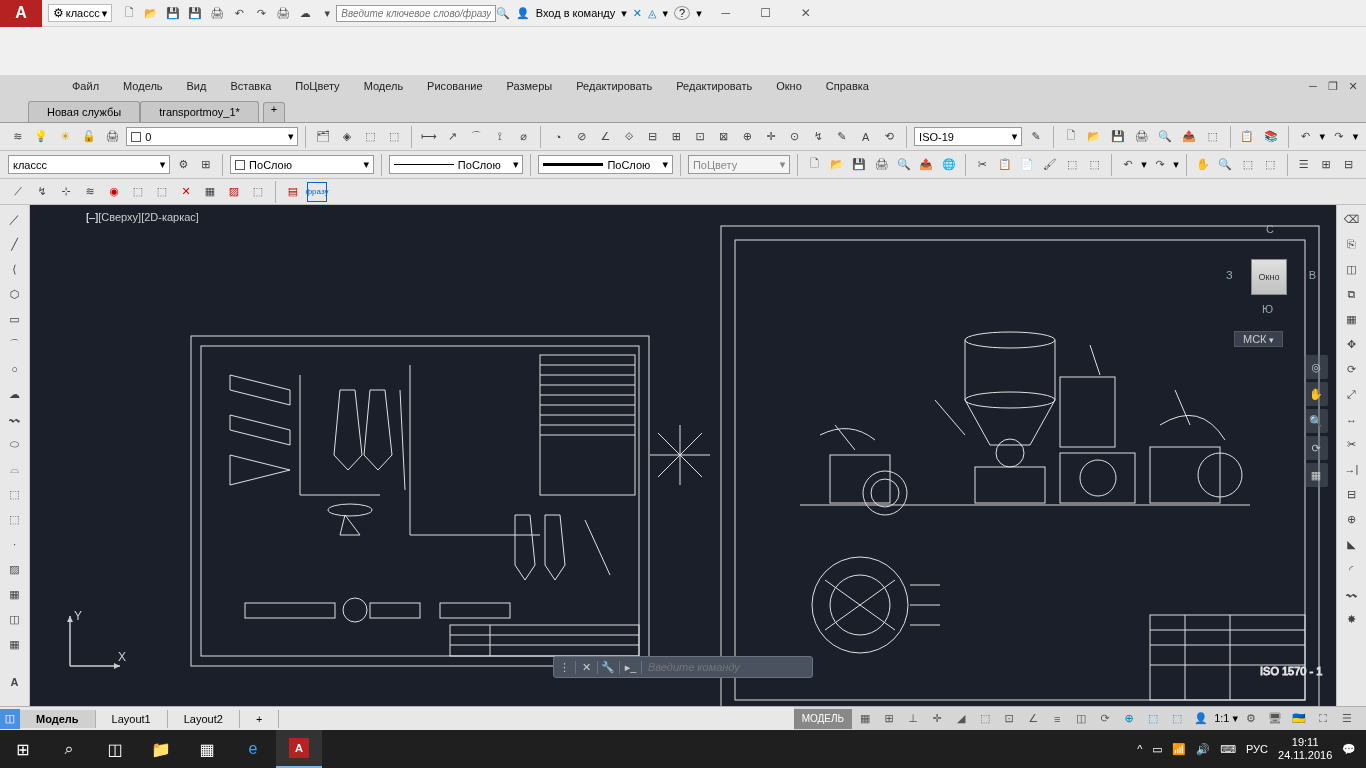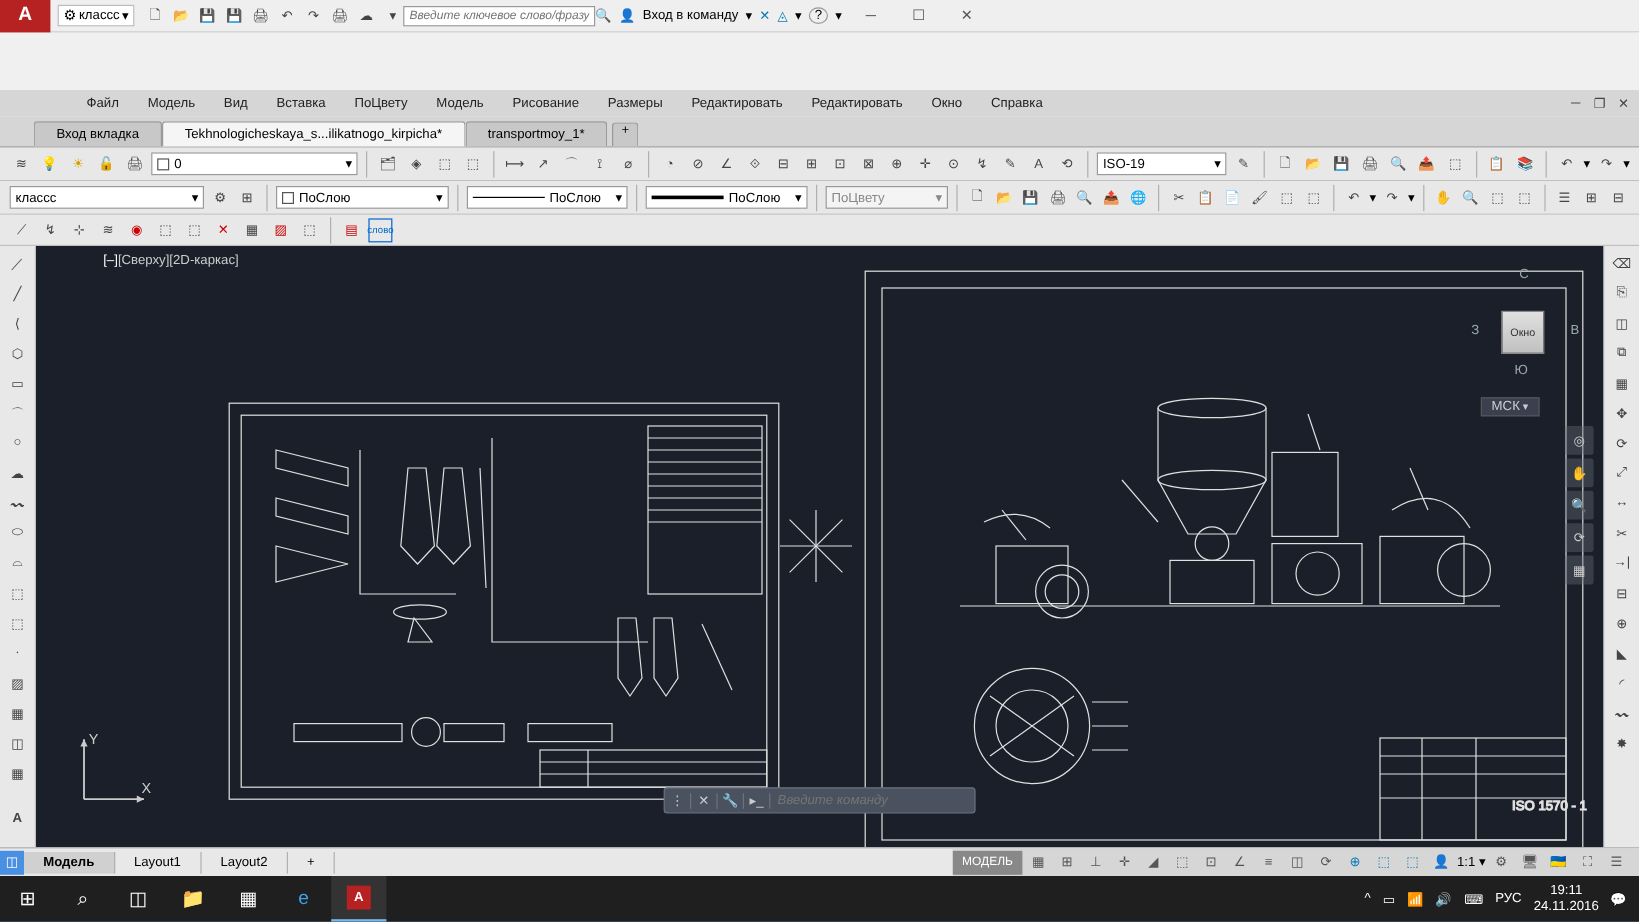--- a/index.html
+++ b/index.html
@@ -119,22 +119,21 @@
   <div class="menu-item">Окно</div>
   <div class="menu-item">Справка</div>
   <div class="menu-right">
    <button class="tool-btn">─</button>
    <button class="tool-btn">❐</button>
    <button class="tool-btn">✕</button>
   </div>
  </div>
 
  <div class="doc-tabs">
-  <div class="doc-tab">Вход вкладка</div>
-  <div class="doc-tab active">Tekhnologicheskaya_s...ilikatnogo_kirpicha*</div>
+  <div class="doc-tab">Новая службы</div>
   <div class="doc-tab">transportmoy_1*</div>
   <div class="doc-tab-add">+</div>
  </div>
 
  <div class="toolbar-row">
   <button class="tbtn">≋</button>
   <button class="tbtn" style="color:#cca800">💡</button>
   <button class="tbtn" style="color:#d4a000">☀</button>
   <button class="tbtn" style="color:#3976b8">🔓</button>
   <button class="tbtn">🖨</button>
@@ -258,21 +257,21 @@
   <button class="tbtn">≋</button>
   <button class="tbtn" style="color:#c00">◉</button>
   <button class="tbtn">⬚</button>
   <button class="tbtn">⬚</button>
   <button class="tbtn" style="color:#c00">✕</button>
   <button class="tbtn">▦</button>
   <button class="tbtn" style="color:#c00">▨</button>
   <button class="tbtn">⬚</button>
   <div class="sep"></div>
   <button class="tbtn" style="color:#c00">▤</button>
-  <button class="tbtn" style="border:1px solid #06c;padding:0 2px;color:#06c;font-size:8px">слово</button>
+  <button class="tbtn" style="border:1px solid #06c;padding:0 2px;color:#06c;font-size:8px">фразу</button>
  </div>
 
  <div class="main-area">
   <div class="side-toolbar">
    <button class="tbtn">／</button>
    <button class="tbtn">╱</button>
    <button class="tbtn">⟨</button>
    <button class="tbtn">⬡</button>
    <button class="tbtn">▭</button>
    <button class="tbtn">⌒</button>

